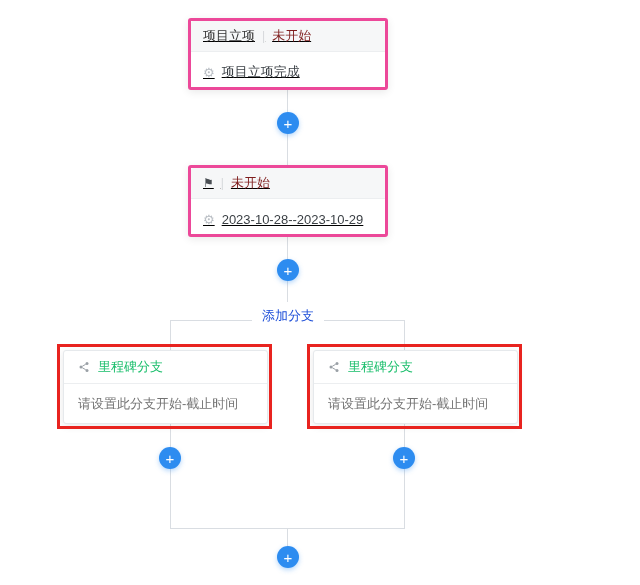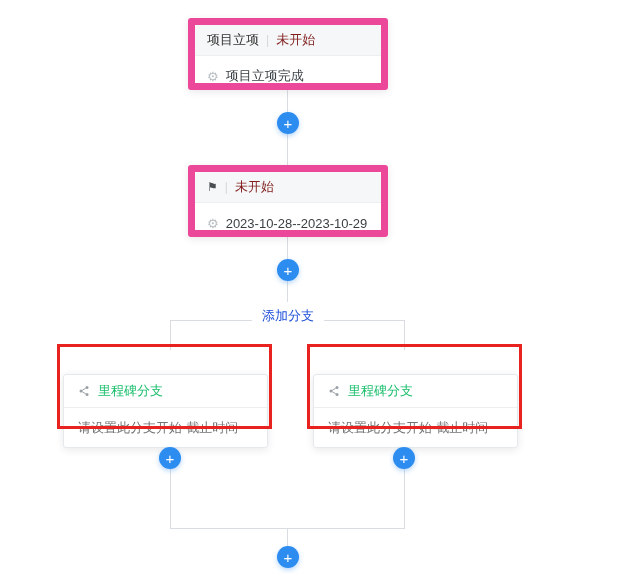--- a/index.html
+++ b/index.html
@@ -7,37 +7,37 @@
   body { font-family:"Liberation Sans","DejaVu Sans",sans-serif; position:relative; }
 
   .canvas { position:absolute; inset:0; }
 
   
   .line { position:absolute; background:#d9dde2; z-index:1; }
   .vline { width:1px; }
   .hline { height:1px; }
 
   
-  .card { position:absolute; background:#fff; border:7px solid #ec4899;
-          border-radius:3px; box-shadow:0 2px 8px rgba(0,0,0,0.09); z-index:3; }
+  .card { position:absolute; background:#fff; border:3px solid #ec4899;
+          border-radius:3px; box-shadow:0 2px 8px rgba(0,0,0,0.09); z-index:3;text-decoration:underline; }
   .card-header { height:31px; background:#f6f7f8; border-bottom:1px solid #ecee f0;
                  border-bottom:1px solid #eceef0; display:flex; align-items:center;
                  gap:7px; padding:0 12px; font-size:13px; color:#333;
                  border-radius:3px 3px 0 0; }
   .card-header .sep { color:#d5d8db; font-size:12px; }
   .card-header .status { color:#7f1d1d; }
   .card-body { height:40px; display:flex; align-items:center; gap:7px;
                padding:0 12px; font-size:13px; color:#3a3f44; }
   .gear-icon { color:#b9bec4; font-size:13px; line-height:1; }
   .flag-icon { color:#4a4f54; font-size:12px; line-height:1; }
 
   
   .branch-card { position:absolute; width:205px; height:74px; background:#fff;
                  border:1px solid #e6e9ec; border-radius:3px;
-                 box-shadow:0 2px 8px rgba(0,0,0,0.09); z-index:3;margin-top:24px; }
+                 box-shadow:0 2px 8px rgba(0,0,0,0.09); z-index:3; }
   .branch-header { height:33px; display:flex; align-items:center; gap:8px;
                    padding:0 14px; border-bottom:1px solid #eceef0; }
   .branch-title { color:#19be6b; font-size:13px; }
   .branch-body { height:39px; display:flex; align-items:center; padding:0 14px;
                  font-size:13px; color:#737373; }
   .share-icon { display:inline-flex; line-height:0; }
 
   
   .plus-btn { position:absolute; width:22px; height:22px; border-radius:50%;
               background:#2d8cf0; color:#ffffff; display:flex; align-items:center;

